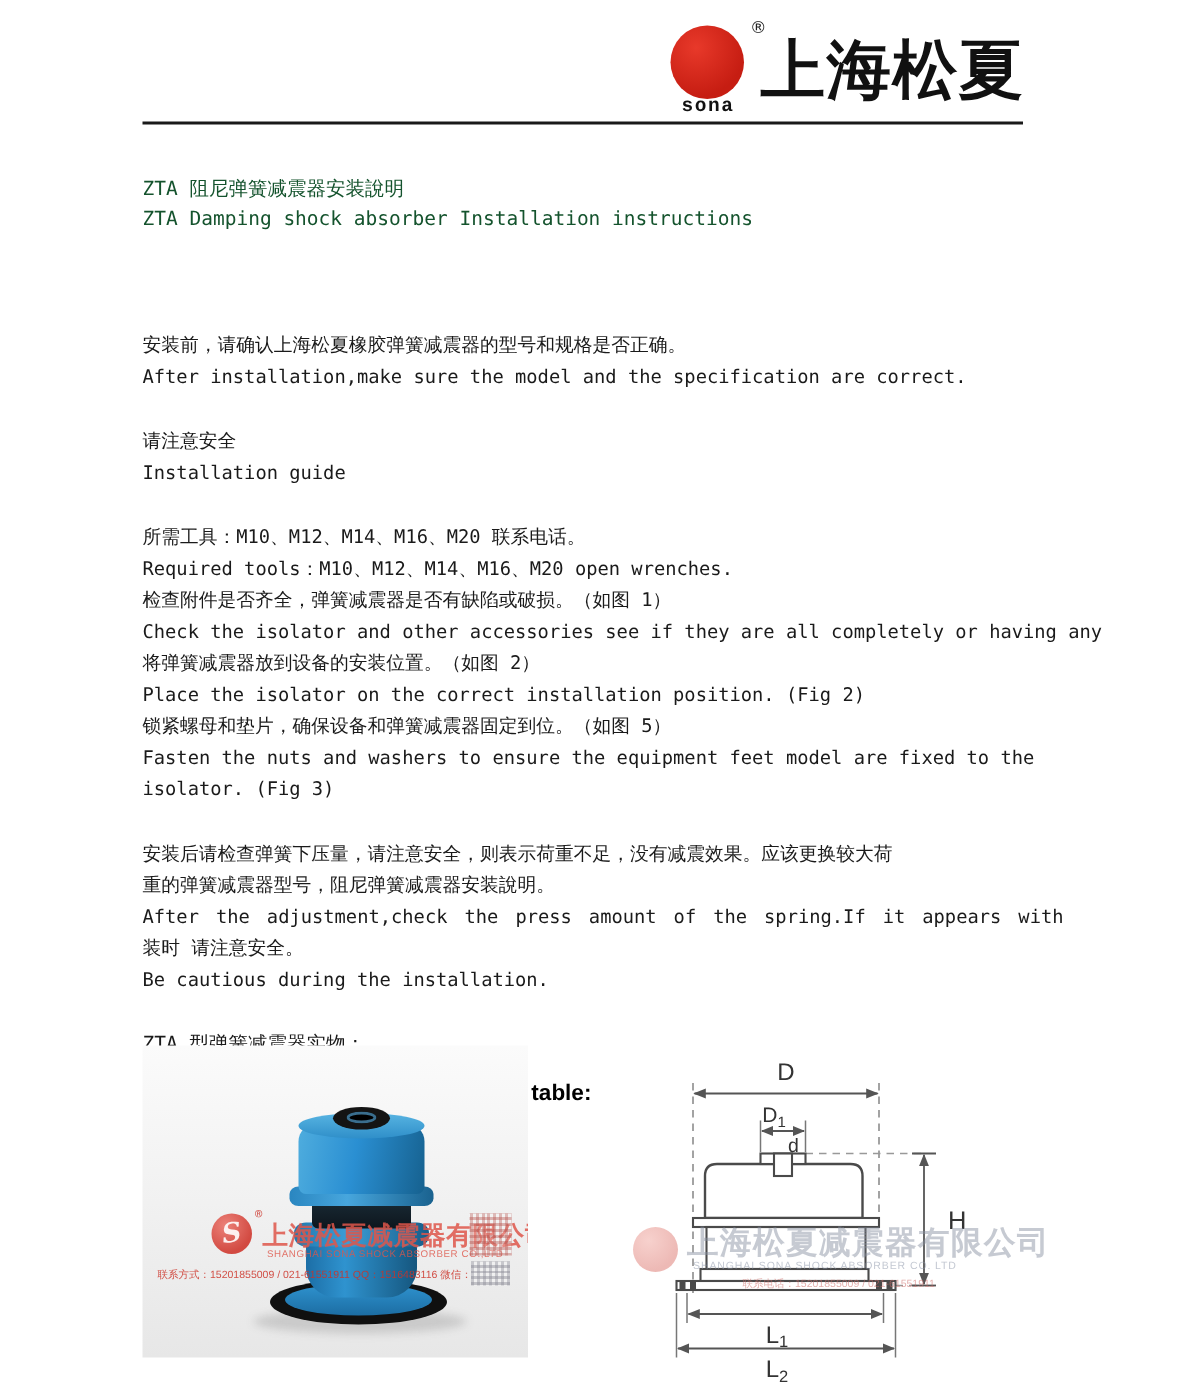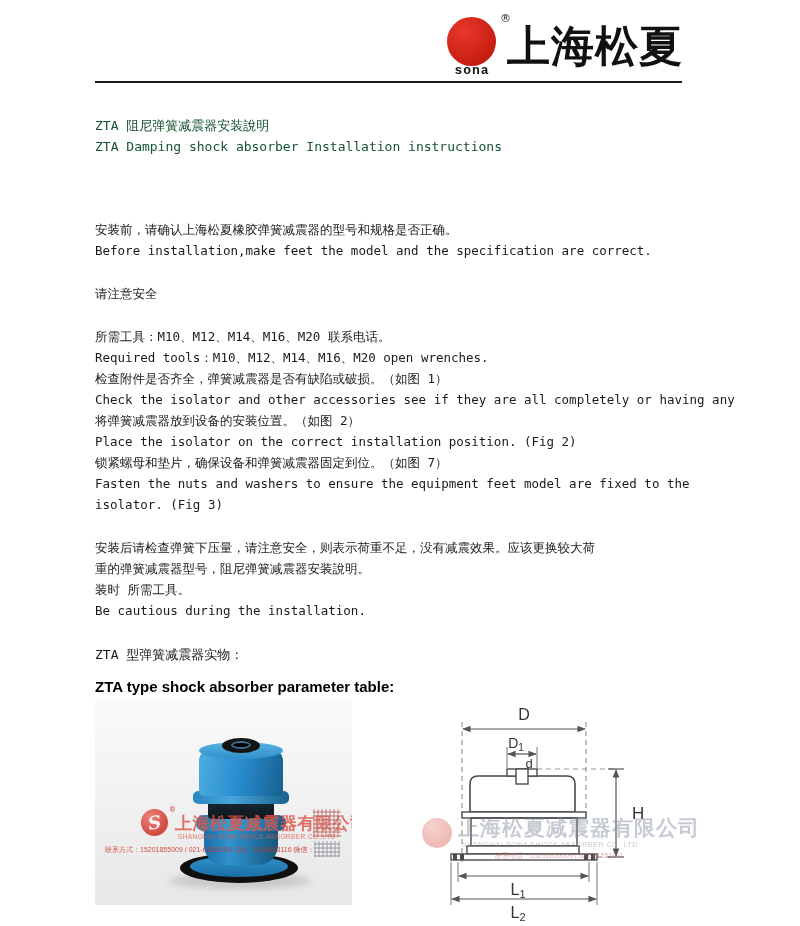--- a/index.html
+++ b/index.html
@@ -93,34 +93,36 @@
   <div class="logo-reg">®</div>
   <div class="logo-brand">sona</div>
   <div class="company-cn">上海松夏</div>
   <div class="header-rule"></div>
 
   <div class="title-cn">ZTA 阻尼弹簧减震器安装說明</div>
   <div class="title-en">ZTA Damping shock absorber Installation instructions</div>
 
   <div class="content">
     <div class="bl">安装前，请确认上海松夏橡胶弹簧减震器的型号和规格是否正确。</div>
-    <div class="bl">Before installation,make feet the model and the specification are correct.</div>
+    <div class="bl">After installation,make sure the model and the specification are correct.</div>
     <div class="bl gb">请注意安全</div>
+    <div class="bl">Installation guide</div>
     <div class="bl gb">所需工具：M10、M12、M14、M16、M20 联系电话。</div>
     <div class="bl">Required tools：M10、M12、M14、M16、M20 open wrenches.</div>
     <div class="bl">检查附件是否齐全，弹簧减震器是否有缺陷或破损。（如图 1）</div>
     <div class="bl">Check the isolator and other accessories see if they are all completely or having any</div>
     <div class="bl">将弹簧减震器放到设备的安装位置。（如图 2）</div>
     <div class="bl">Place the isolator on the correct installation position. (Fig 2)</div>
-    <div class="bl">锁紧螺母和垫片，确保设备和弹簧减震器固定到位。（如图 7）</div>
+    <div class="bl">锁紧螺母和垫片，确保设备和弹簧减震器固定到位。（如图 5）</div>
     <div class="bl">Fasten the nuts and washers to ensure the equipment feet model are fixed to the</div>
     <div class="bl">isolator. (Fig 3)</div>
     <div class="bl gb">安装后请检查弹簧下压量，请注意安全，则表示荷重不足，没有减震效果。应该更换较大荷</div>
     <div class="bl">重的弹簧减震器型号，阻尼弹簧减震器安装說明。</div>
-    <div class="bl">装时 所需工具。</div>
+    <div class="bl just">After the adjustment,check the press amount of the spring.If it appears with</div>
+    <div class="bl">装时 请注意安全。</div>
     <div class="bl">Be cautious during the installation.</div>
     <div class="bl heading-cn">ZTA 型弹簧减震器实物：</div>
     <div class="bl heading-en">ZTA type shock absorber parameter table:</div>
   </div>
 
   <div class="photo">
     <div class="ph-shadow"></div>
     <div class="ph-base"></div>
     <div class="ph-base-top"></div>
     <div class="ph-cyl"></div>

